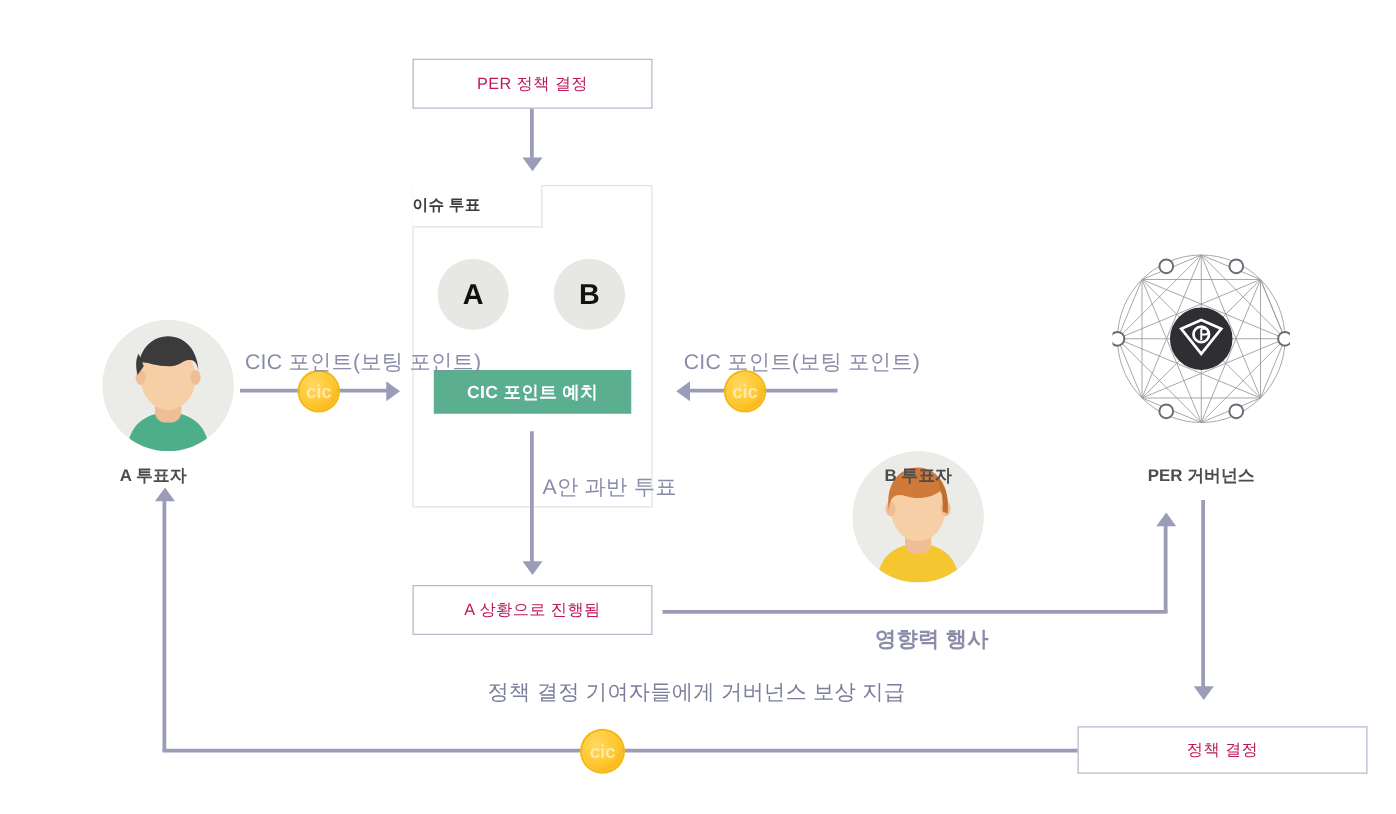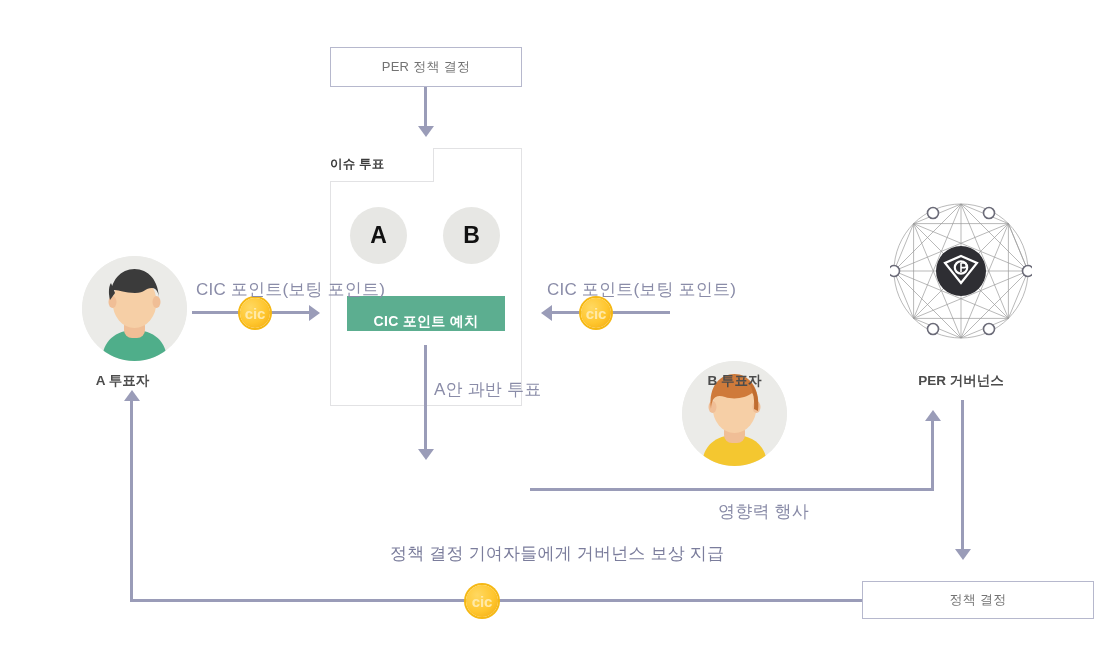--- a/index.html
+++ b/index.html
@@ -19,21 +19,21 @@
     height: 651px;
     background: #ffffff;
   }
   .abs { position: absolute; }
 
   
   .box {
     box-sizing: border-box;
     border: 1px solid #b6b8cd;
     background: #ffffff;
-    color: #737373;
+    color: #be185d;
     font-size: 13px;
     letter-spacing: .3px;
     display: flex;
     align-items: center;
     justify-content: center;
     text-align: center;
   }
 
   
   .panel {
@@ -138,21 +138,21 @@
     <span>이슈 투표</span>
   </div>
 
   <div class="abs opt-circle" style="left:350px; top:207px; width:57px; height:57px;">
     <span>A</span>
   </div>
   <div class="abs opt-circle" style="left:443px; top:207px; width:57px; height:57px;">
     <span>B</span>
   </div>
 
-  <div class="abs deposit-btn" style="left:347px; top:296px; width:158px; height:35px;align-items:flex-end;">
+  <div class="abs deposit-btn" style="left:347px; top:296px; width:158px; height:35px;">
     <span>CIC 포인트 예치</span>
   </div>
 
   <div class="abs ln vln" style="left:424px; top:345px; width:3px; height:105px;"></div>
   <div class="abs arrow-d" style="left:418px; top:449px;"></div>
   <div class="abs flow-label" style="left:434px; top:378px;">A안 과반 투표</div>
 
   <div class="abs avatar-wrap" style="left:82px; top:256px; width:105px; height:105px;">
     <svg width="105" height="105" viewBox="0 0 105 105">
       <circle cx="52.5" cy="52.5" r="52.5" fill="#ebebe8"></circle>
@@ -259,25 +259,28 @@
       <circle cx="71" cy="71" r="25" fill="#2e2e33"></circle>
       <g>
         <path d="M71 56 l16 7 -16 20 -16 -20 z" fill="none" stroke="#ffffff" stroke-width="2.2"></path>
         <circle cx="71" cy="67.5" r="6.2" fill="none" stroke="#ffffff" stroke-width="2.2"></circle>
         <path d="M71 63 v9 M71 63 h3.2 a2.3 2.3 0 0 1 0 4.6 h-3.2" fill="none" stroke="#ffffff" stroke-width="1.6"></path>
       </g>
     </svg>
   </div>
   <div class="abs entity-label" style="left:890px; top:372px; width:142px;">PER 거버넌스</div>
 
+  <div class="abs box" style="left:330px; top:468px; width:192px; height:40px;">
+    <span>A 상황으로 진행됨</span>
+  </div>
 
   <div class="abs ln hln" style="left:530px; top:488px; width:404px; height:3px;"></div>
   <div class="abs ln vln" style="left:931px; top:420px; width:3px; height:70px;"></div>
   <div class="abs arrow-u" style="left:925px; top:410px;"></div>
-  <div class="abs flow-label" style="left:718px; top:500px;">영향력 행사</div>
+  <div class="abs flow-label" style="left:700px; top:500px;font-weight:bold;">영향력 행사</div>
 
   <div class="abs ln vln" style="left:961px; top:400px; width:3px; height:150px;"></div>
   <div class="abs arrow-d" style="left:955px; top:549px;"></div>
 
   <div class="abs box" style="left:862px; top:581px; width:232px; height:38px;">
     <span>정책 결정</span>
   </div>
 
   <div class="abs ln hln" style="left:130px; top:599px; width:732px; height:3px;"></div>
   <div class="abs ln vln" style="left:130px; top:400px; width:3px; height:201px;"></div>

